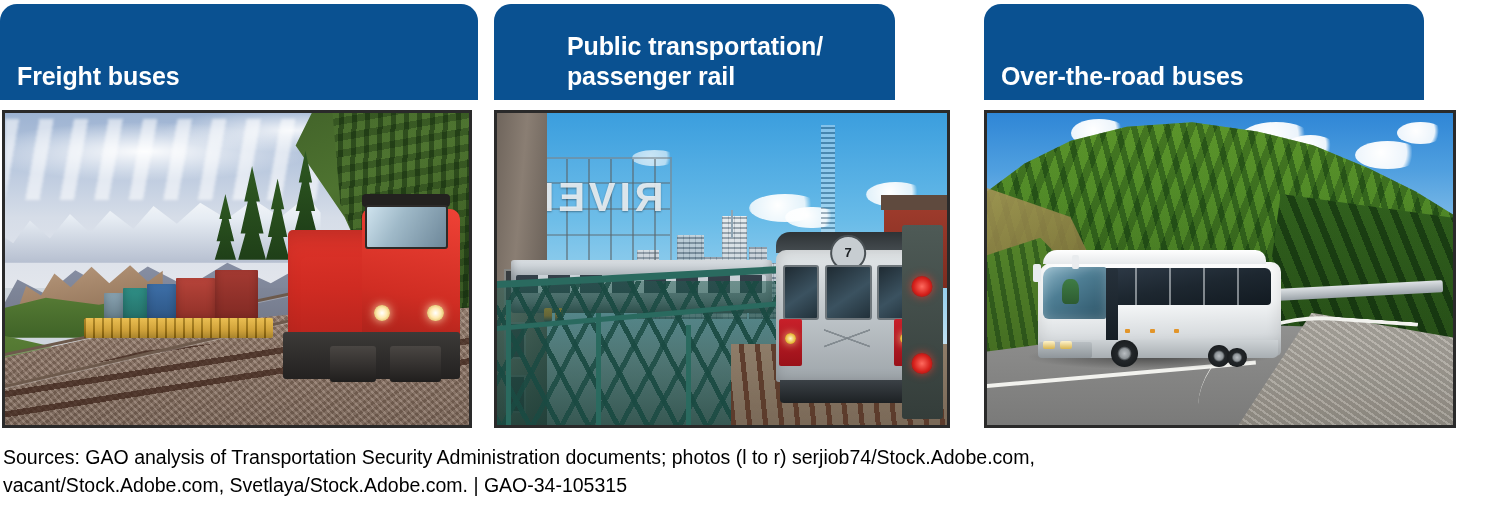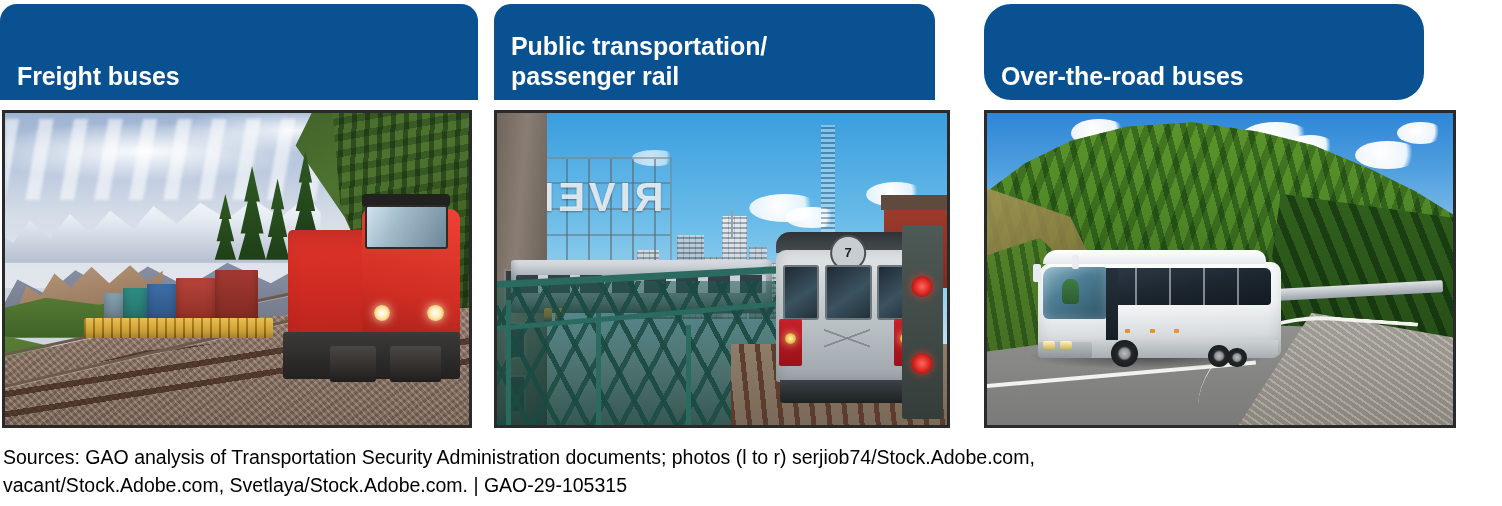--- a/index.html
+++ b/index.html
@@ -35,22 +35,22 @@
     top: 4px;
     left: 0;
     height: 96px;
     background: #0a5191;
     border-radius: 17px 17px 0 0;
     box-sizing: border-box;
     display: flex;
     align-items: flex-end;
   }
   .panel-1 .panel-header { width: 478px; }
-  .panel-2 .panel-header { width: 441px; }
-  .panel-3 .panel-header { width: 440px; border-radius: 27px; }
+  .panel-2 .panel-header { width: 401px; justify-content: center; }
+  .panel-3 .panel-header { width: 440px; }
 
   .panel-title {
     color: #ffffff;
     font-size: 25px;
     font-weight: bold;
     line-height: 30px;
     letter-spacing: -0.1px;
     padding: 0 16px 9px 17px;
     white-space: pre-line;
   }
@@ -819,13 +819,13 @@
           <div class="p3-wheel w2"></div>
           <div class="p3-wheel w3"></div>
         </div>
       </div>
     </div>
   </div>
 
 </div>
 
 <div class="source-note">Sources: GAO analysis of Transportation Security Administration documents; photos (l to r) serjiob74/Stock.Adobe.com,
-vacant/Stock.Adobe.com, Svetlaya/Stock.Adobe.com.  |  GAO-29-105315</div>
+vacant/Stock.Adobe.com, Svetlaya/Stock.Adobe.com.  |  GAO-34-105315</div>
 
 </body></html>

